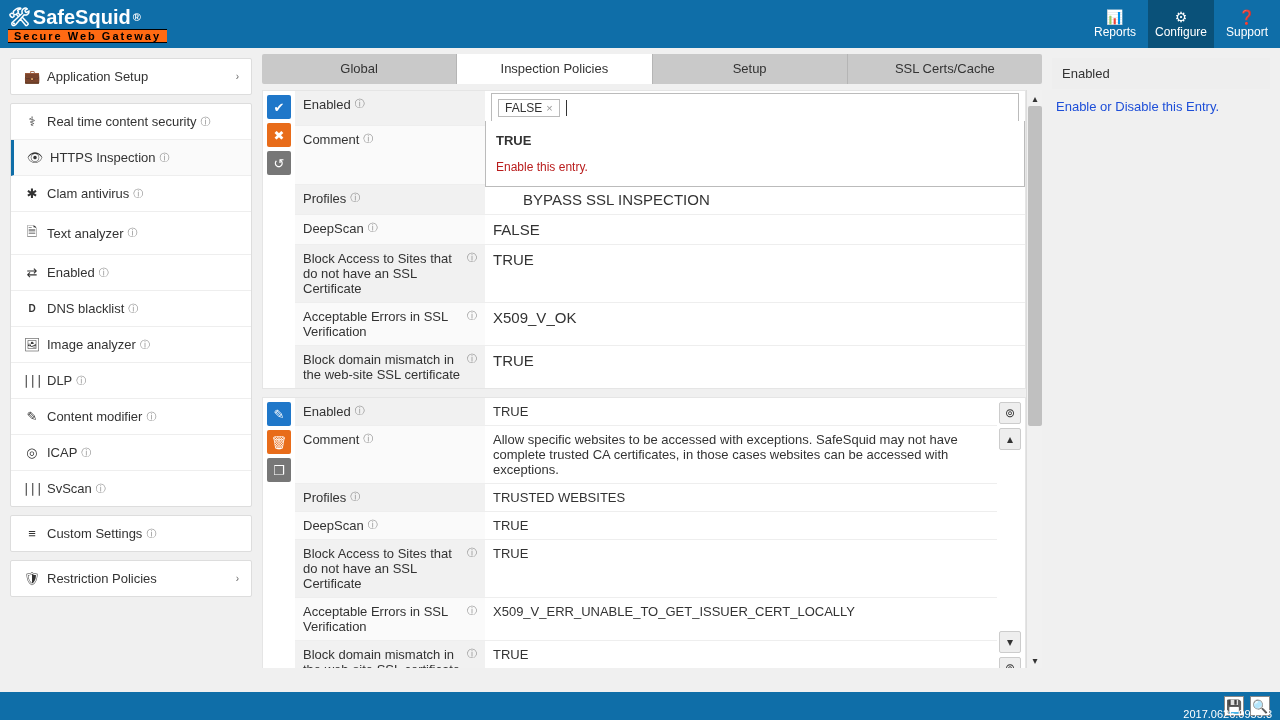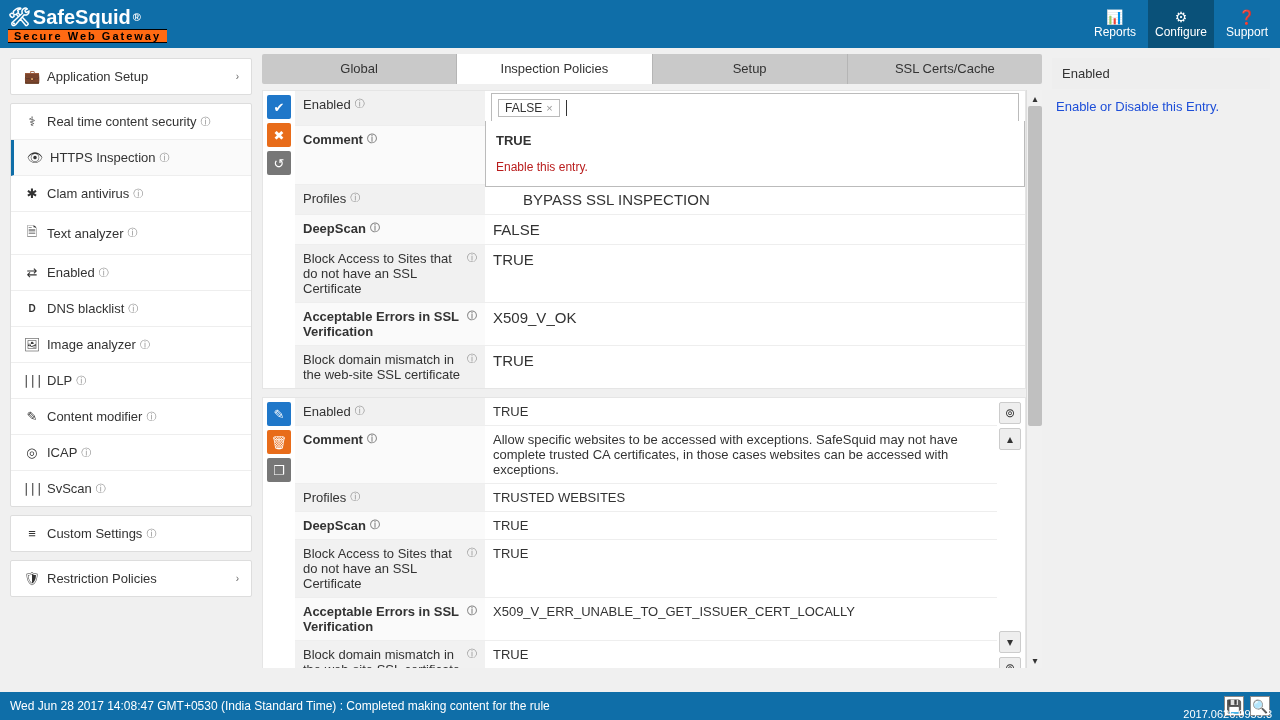--- a/index.html
+++ b/index.html
@@ -39,21 +39,21 @@
 .pb-actions { width: 32px; display: flex; flex-direction: column; padding: 4px; gap: 4px; }
 .pb-btn { width: 24px; height: 24px; display: flex; align-items: center; justify-content: center; color: #fff; font-size: 13px; border-radius: 2px; }
 .pb-btn.edit { background: #1f77c9; }
 .pb-btn.del  { background: #e86c1a; }
 .pb-btn.copy { background: #777; }
 .pb-btn.rev  { background: #777; }
 .pb-rows { flex: 1; }
 .pb-row { display: flex; border-bottom: 1px solid #eee; font-size: 13px; }
 .pb-row:last-child{ border-bottom:none;}
 .pb-label { width: 190px; padding: 6px 8px; background: #f1f1f1; color: #333; display:flex; align-items:flex-start;}
-.pb-label.alt { background: #fafafa; font-weight: bold; }
+.pb-label.alt { background: #fafafa; }
 .pb-label .info { font-size: 10px; color: #888; margin-left: 4px; }
 .pb-value { flex: 1; padding: 6px 8px; color: #333; }
 .pb-side { width: 28px; display:flex; flex-direction:column; gap:4px; padding:4px 2px;}
 .pb-side-btn { width:22px; height:22px; background:#eee; border:1px solid #ccc; border-radius:2px; display:flex; align-items:center; justify-content:center; font-size:12px; color:#333;}
 
 .scrollbar { width: 16px; background: #f1f1f1; border-left:1px solid #ddd; position:relative;}
 .scroll-thumb { position:absolute; left:1px; width:14px; background:#c0c0c0; border-radius:2px;}
 .scroll-arrow { position:absolute; left:0; width:16px; height:16px; display:flex; align-items:center; justify-content:center; font-size:10px; color:#333;}
 
 .right-panel { flex: 1; padding: 4px 10px 0 10px; }
@@ -356,19 +356,18 @@
 
     <div class="right-panel">
       <div class="rp-head">Enabled</div>
       <div class="rp-body">Enable or Disable this Entry.</div>
     </div>
 
   </div>
 </div>
 
 <div class="footer">
-  <span>Wed Jun 28 2017 14:08:47 GMT+0530 (India Standard Time) : Completed making content for the rule</span>
   <div class="right">
     <div class="fbtn">💾</div>
     <div class="fbtn">🔍</div>
   </div>
 </div>
 <div style="position:absolute; bottom:0; right:8px; color:#fff; font-size:11px; line-height:12px; z-index:3;">2017.0626.0955.3</div>
 
 </body></html>

